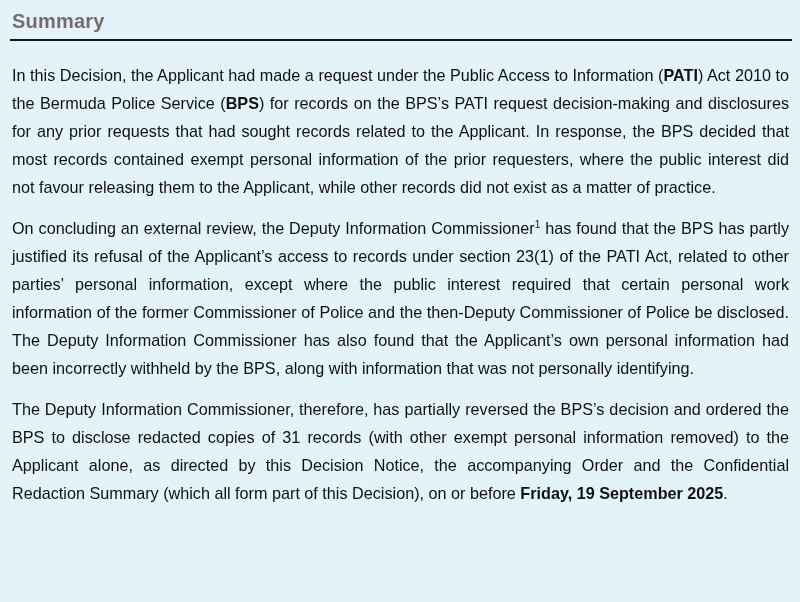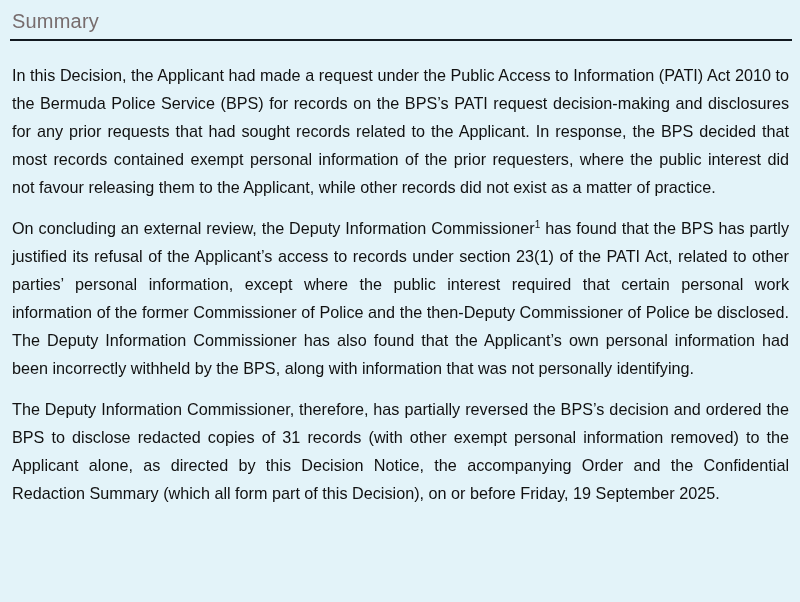--- a/index.html
+++ b/index.html
@@ -18,21 +18,21 @@
     position: relative;
     width: 800px;
     height: 602px;
     box-sizing: border-box;
   }
   .heading {
     position: absolute;
     left: 12px;
     top: 8px;
     font-size: 20px;
-    font-weight: normal;
+    font-weight: bold;
     color: #776c6d;
     letter-spacing: 0.2px;
     line-height: 26px;
   }
   .heading-rule {
     position: absolute;
     left: 10px;
     top: 39px;
     width: 782px;
     height: 2px;
@@ -44,21 +44,21 @@
     top: 61px;
     width: 777px;
     font-size: 16.2px;
     line-height: 28px;
   }
   .para {
     margin: 0 0 13px 0;
     text-align: justify;
     text-justify: inter-word;
   }
-  .para b { font-weight: normal; }
+  .para b { font-weight: bold; }
   sup {
     font-size: 10px;
     line-height: 0;
     vertical-align: 6px;
   }
 </style>
 </head>
 <body>
 
 <div class="page">

